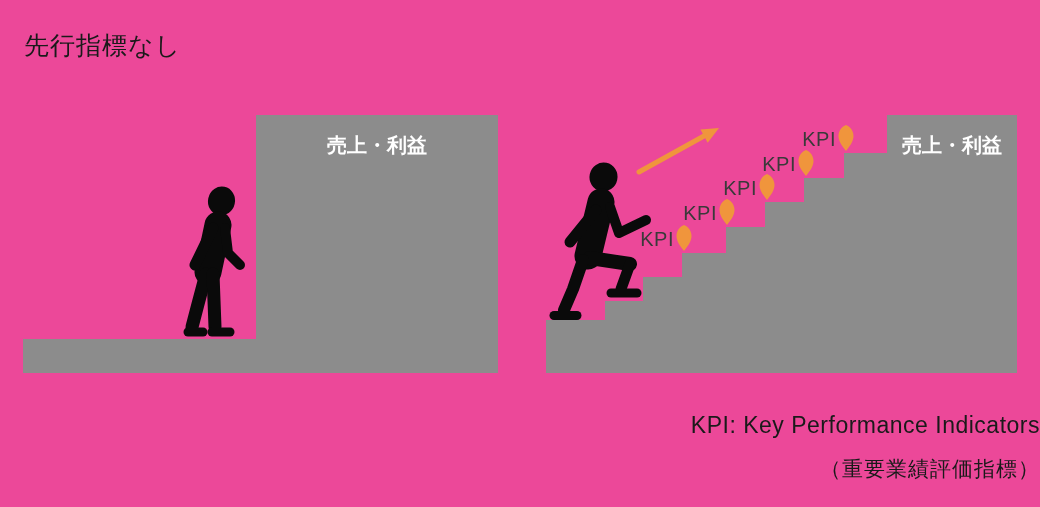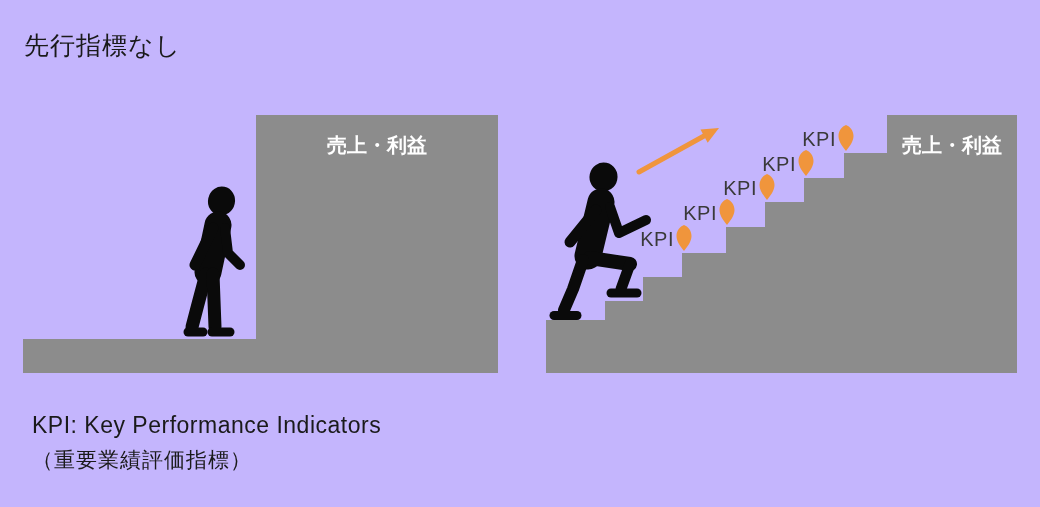--- a/index.html
+++ b/index.html
@@ -1,38 +1,38 @@
 <!DOCTYPE html>
 <html><head>
 <meta charset="utf-8">
 <style>
   html,body{margin:0;padding:0;background:#ffffff;}
   .stage{
     position:relative;
     width:1040px;height:507px;
-    background:#c4b5fd;
+    background:#ec4899;
     overflow:hidden;
     font-family:"Liberation Sans", sans-serif;
     color:#1a1a1a;
   }
   .panel-title{
     position:absolute;top:31px;
     font-size:25px;line-height:28px;font-weight:500;
     letter-spacing:1px;color:#1a1a1a;white-space:nowrap;
   }
   .panel-title.left{left:24px;}
   .panel-title.right{left:542px;}
   .diagram-svg{position:absolute;left:0;top:0;}
   .caption{
     position:absolute;left:0;top:410px;width:1040px;
-    box-sizing:border-box;padding-left:32px;
-    text-align:left;color:#1a1a1a;
+    box-sizing:border-box;padding-left:20px;
+    text-align:right;color:#1a1a1a;
   }
   .caption .line1{font-size:23px;line-height:30px;letter-spacing:0.5px;}
-  .caption .line2{font-size:21px;line-height:30px;margin-top:5px;letter-spacing:1px;}
+  .caption .line2{font-size:21px;line-height:30px;margin-top:14px;letter-spacing:1px;}
   svg text.block-label{
     font-family:"Liberation Sans", sans-serif;
     font-size:20px;font-weight:700;
   }
   svg text.kpi-label{
     font-family:"Liberation Sans", sans-serif;
     font-size:20px;font-weight:500;letter-spacing:0.5px;
   }
 </style>
 </head>

